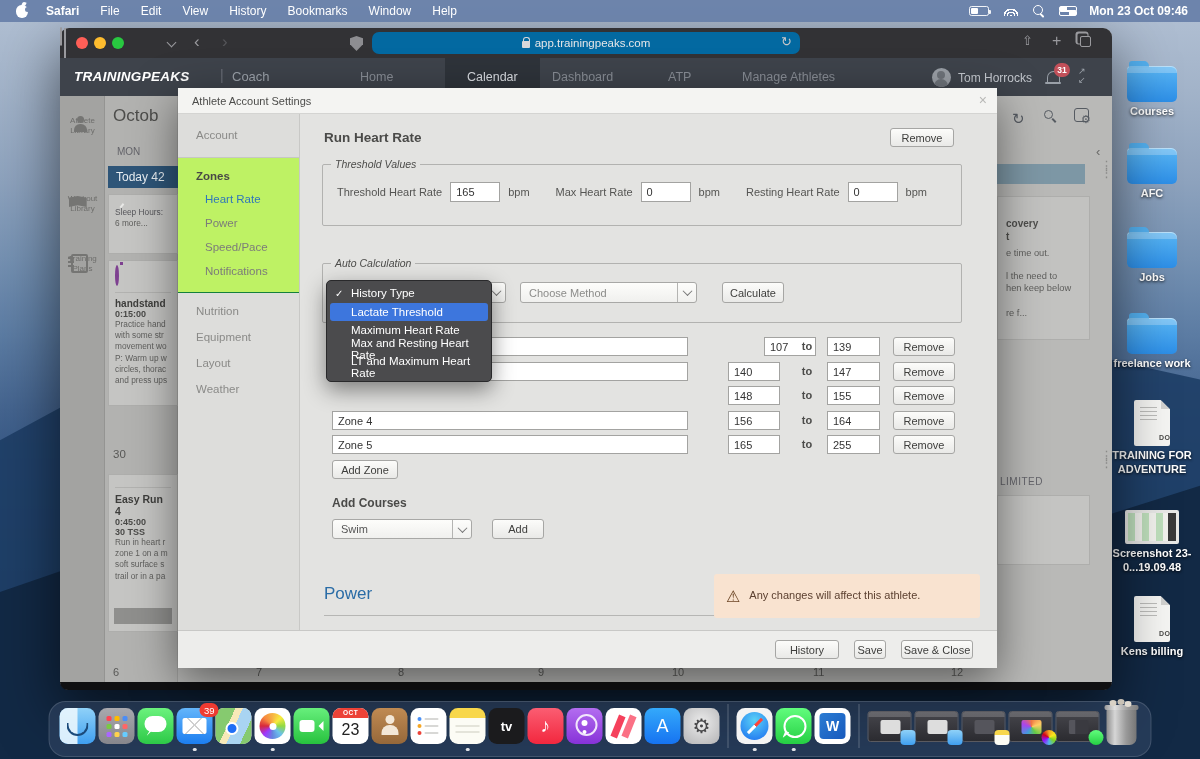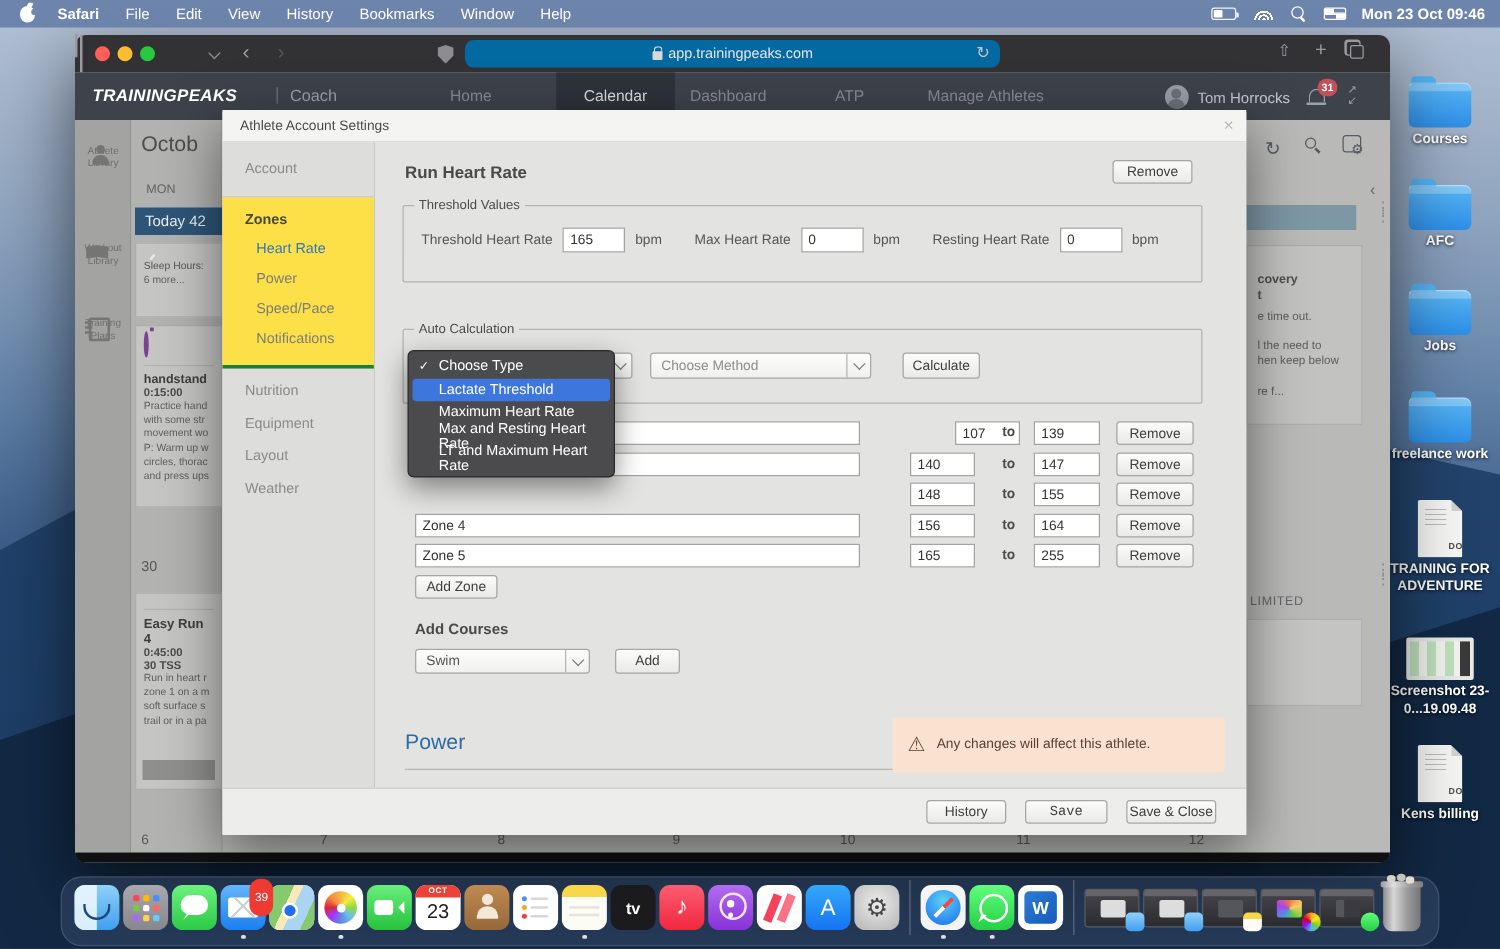--- a/index.html
+++ b/index.html
@@ -123,31 +123,31 @@
   
   .modal { position:absolute; left:118px; top:60px; width:819px; height:580px; background:#efefed; z-index:20;
     box-shadow:0 14px 45px rgba(0,0,0,.5); border-radius:2px; }
   .m-head { position:absolute; left:0; top:0; right:0; height:26px; border-bottom:1px solid #d4d4d2; background:#f4f4f2; }
   .m-title { position:absolute; left:14px; top:7px; font-size:11px; color:#4c4c4a; }
   .m-close { position:absolute; right:10px; top:4px; font-size:14px; color:#b8b8b6; }
   .m-body { position:absolute; left:0; top:26px; right:0; bottom:38px; display:flex; }
   .m-side { width:122px; background:#dddddb; border-right:1px solid #c8c8c6; display:flex; flex-direction:column; }
   .sec-a { padding:10px 0 11px; background:#dddddb; border-bottom:1px solid #c6c6c4; }
   .side-item { padding:5px 0 5px 18px; font-size:11.5px; color:#8a8a88; }
-  .sec-z { background:#fde047; border-bottom:3px solid #15803d; padding:7px 0 9px; }
+  .sec-z { background:#bef264; border-bottom:1px solid #15803d; padding:7px 0 9px; }
   .z-head { padding:5px 0 5px 18px; font-size:11.5px; font-weight:bold; color:#484846; }
   .z-item { padding:6px 0 6px 27px; font-size:11.5px; color:#7c7c7a; }
   .z-item.on { color:#3077ba; }
   .sec-g { background:#dddddb; flex:1; padding-top:5px; }
   .g-item { padding:7px 0 7px 18px; font-size:11.5px; color:#8a8a88; }
   .m-content { position:relative; flex:1; background:#e3e3e1; overflow:hidden; }
   .h-run { position:absolute; left:24px; top:16px; font-size:13.5px; font-weight:bold; color:#4a4a48; }
   .btn { background:linear-gradient(180deg,#fcfcfa,#e9e9e7); border:1px solid #a6a6a4; border-radius:3px; font-size:11px; color:#3e3e3c; display:flex; align-items:center; justify-content:center; font-family:"Liberation Sans",sans-serif; }
   .fs { position:absolute; left:22px; width:640px; border:1px solid #b2b2b0; border-radius:2px; }
-  .fs legend { font-size:10.5px; color:#4c4c4a; margin-left:8px; padding:0 4px;margin-top:37px; }
+  .fs legend { font-size:10.5px; font-style:italic; color:#4c4c4a; margin-left:8px; padding:0 4px;margin-top:37px; }
   .fgroup { display:flex; align-items:center; gap:8px; font-size:11px; color:#55555３; color:#555553; }
   .tin { height:20px; border:1px solid #a3a3a1; background:#fff; font-size:11px; color:#333; padding-left:5px; font-family:"Liberation Sans",sans-serif; }
   .selbox { position:relative; height:21px; background:linear-gradient(180deg,#fdfdfb,#f0f0ee); border:1px solid #a8a8a6; border-radius:3px; display:flex; align-items:center; padding-left:8px; font-size:11px; color:#8c8c8a; }
   .selbox .sv { position:absolute; right:0; top:0; bottom:0; width:19px; border-left:1px solid #b4b4b2; display:flex; align-items:center; justify-content:center; }
   .selbox .sv::before { content:""; width:6px; height:6px; border-right:1.5px solid #777; border-bottom:1.5px solid #777; transform:rotate(45deg) translate(-1px,-1px); }
   .zrow-name { position:absolute; left:32px; width:356px; height:19px; }
   .zrow-min { position:absolute; left:428px; width:52px; height:19px; }
   .zrow-to { position:absolute; left:496px; width:22px; text-align:center; font-size:11px; font-weight:bold; color:#4c4c4a; }
   .zrow-max { position:absolute; left:527px; width:53px; height:19px; }
   .zrow-rm { position:absolute; left:593px; width:62px; height:19px; }
@@ -218,21 +218,21 @@
   .dk-set::before { content:"⚙"; font-size:20px; }
   .dk-saf { background:#f4f4f4; }
   .dk-saf::before { content:""; position:absolute; inset:4px; border-radius:50%; background:radial-gradient(circle at 50% 30%,#5ad2f6,#1a6cf0); }
   .dk-saf .needle { position:absolute; left:16.5px; top:8px; width:3px; height:20px; transform:rotate(45deg);
     background:linear-gradient(180deg,#ff4438 0 50%,#fff 50%); }
   .dk-wa { background:linear-gradient(180deg,#61fd7d,#25cf43); }
   .dk-wa::before { content:""; position:absolute; left:8px; top:7px; width:19px; height:19px; border:2.5px solid #fff; border-radius:50%; }
   .dk-wa::after { content:""; position:absolute; left:7px; bottom:6px; width:7px; height:7px; background:#fff; clip-path:polygon(0 100%,100% 20%,40% 0); }
   .dk-word { background:#fff; display:flex; align-items:center; justify-content:center; }
   .dk-word .wbox { width:26px; height:26px; border-radius:4px; background:linear-gradient(135deg,#2b7cd3,#185abd); color:#fff; font-weight:bold; font-size:14px; display:flex; align-items:center; justify-content:center; }
-  .dk-badge { position:absolute; top:-5px; right:-6px; min-width:17px; height:30px; border-radius:9px; background:#ef3a31; color:#fff; font-size:9.5px; font-weight:normal; display:flex; align-items:center; justify-content:center; padding:0 4px; z-index:2; }
+  .dk-badge { position:absolute; top:-5px; right:-6px; min-width:17px; height:14px; border-radius:9px; background:#ef3a31; color:#fff; font-size:9.5px; font-weight:normal; display:flex; align-items:center; justify-content:center; padding:0 4px; z-index:2; }
   .dk-min { width:44px; height:31px; border-radius:3px; background:linear-gradient(180deg,#46464c,#2b2b30); border:1px solid #5a5a60; position:relative; flex:0 0 auto; }
   .dk-min::before { content:""; position:absolute; left:0; right:0; top:0; height:5px; background:rgba(255,255,255,.18); border-radius:2.5px 2.5px 0 0; }
   .dk-min .inner { position:absolute; left:12px; top:8px; width:20px; height:14px; background:#ddd; border-radius:2px; }
   .dk-min .inner.dark { background:#55555c; }
   .dk-min .inner.photos { background:conic-gradient(#e74,#fc6,#6c4,#49d,#a4e,#e74); }
   .dk-min .inner.chat { background:#3a3a40; border-left:7px solid #55555c; }
   .mbdg { position:absolute; right:-5px; bottom:-4px; width:15px; height:15px; border-radius:4px; z-index:2; }
   .mbdg.blue { background:linear-gradient(180deg,#8fd1f8,#3f9ff0); }
   .mbdg.note { background:linear-gradient(180deg,#f8d74b 0 5px,#fcfcf5 5px); }
   .mbdg.flower { background:conic-gradient(#f5a623,#f8e71c,#7ed321,#50b5e9,#9013fe,#d0021b,#f5a623); border-radius:50%; }
@@ -539,41 +539,41 @@
         <div class="p-rule"></div>
 
         <div class="warn">
           <span class="wi">⚠</span>
           <span class="wt">Any changes will affect this athlete.</span>
         </div>
 
         <div class="dropdown">
           <div class="dd-item">
             <span class="chk">✓</span>
-            <span>Choose Type</span>
+            <span>History Type</span>
           </div>
           <div class="dd-item hl">
             <span>Lactate Threshold</span>
           </div>
           <div class="dd-item">
             <span>Maximum Heart Rate</span>
           </div>
           <div class="dd-item">
             <span>Max and Resting Heart Rate</span>
           </div>
           <div class="dd-item">
             <span>LT and Maximum Heart Rate</span>
           </div>
         </div>
       </div>
     </div>
 
     <div class="m-foot">
       <div class="btn" style="width:64px; height:19px;">History</div>
-      <div class="btn" style="width:66px; height:19px;font-family:Liberation Mono, monospace;">Save</div>
+      <div class="btn" style="width:32px; height:19px;">Save</div>
       <div class="btn" style="width:72px; height:19px;">Save &amp; Close</div>
     </div>
   </div>
 </div>
 
 <div class="dock">
   <div class="dk dk-finder"></div>
   <div class="dk dk-launch"></div>
   <div class="dk dk-msg"></div>
   <div class="dk dk-mail">

